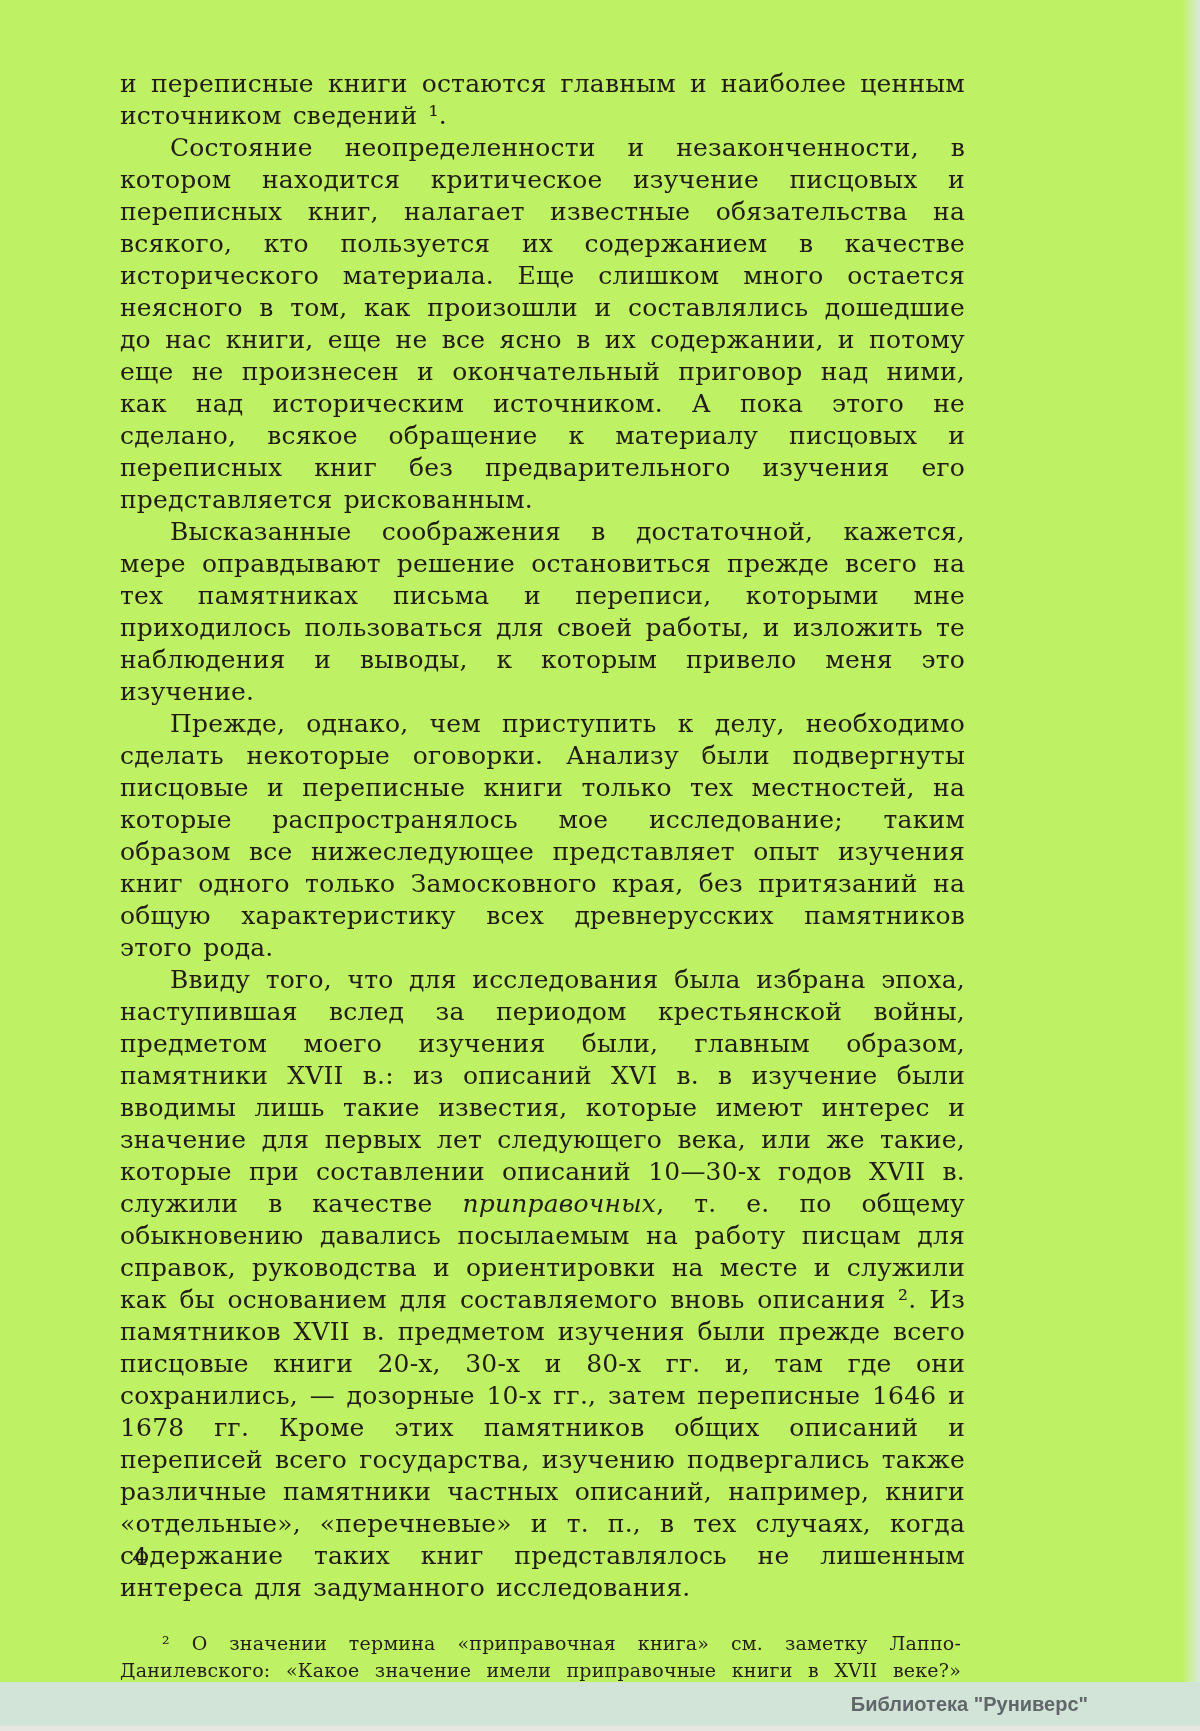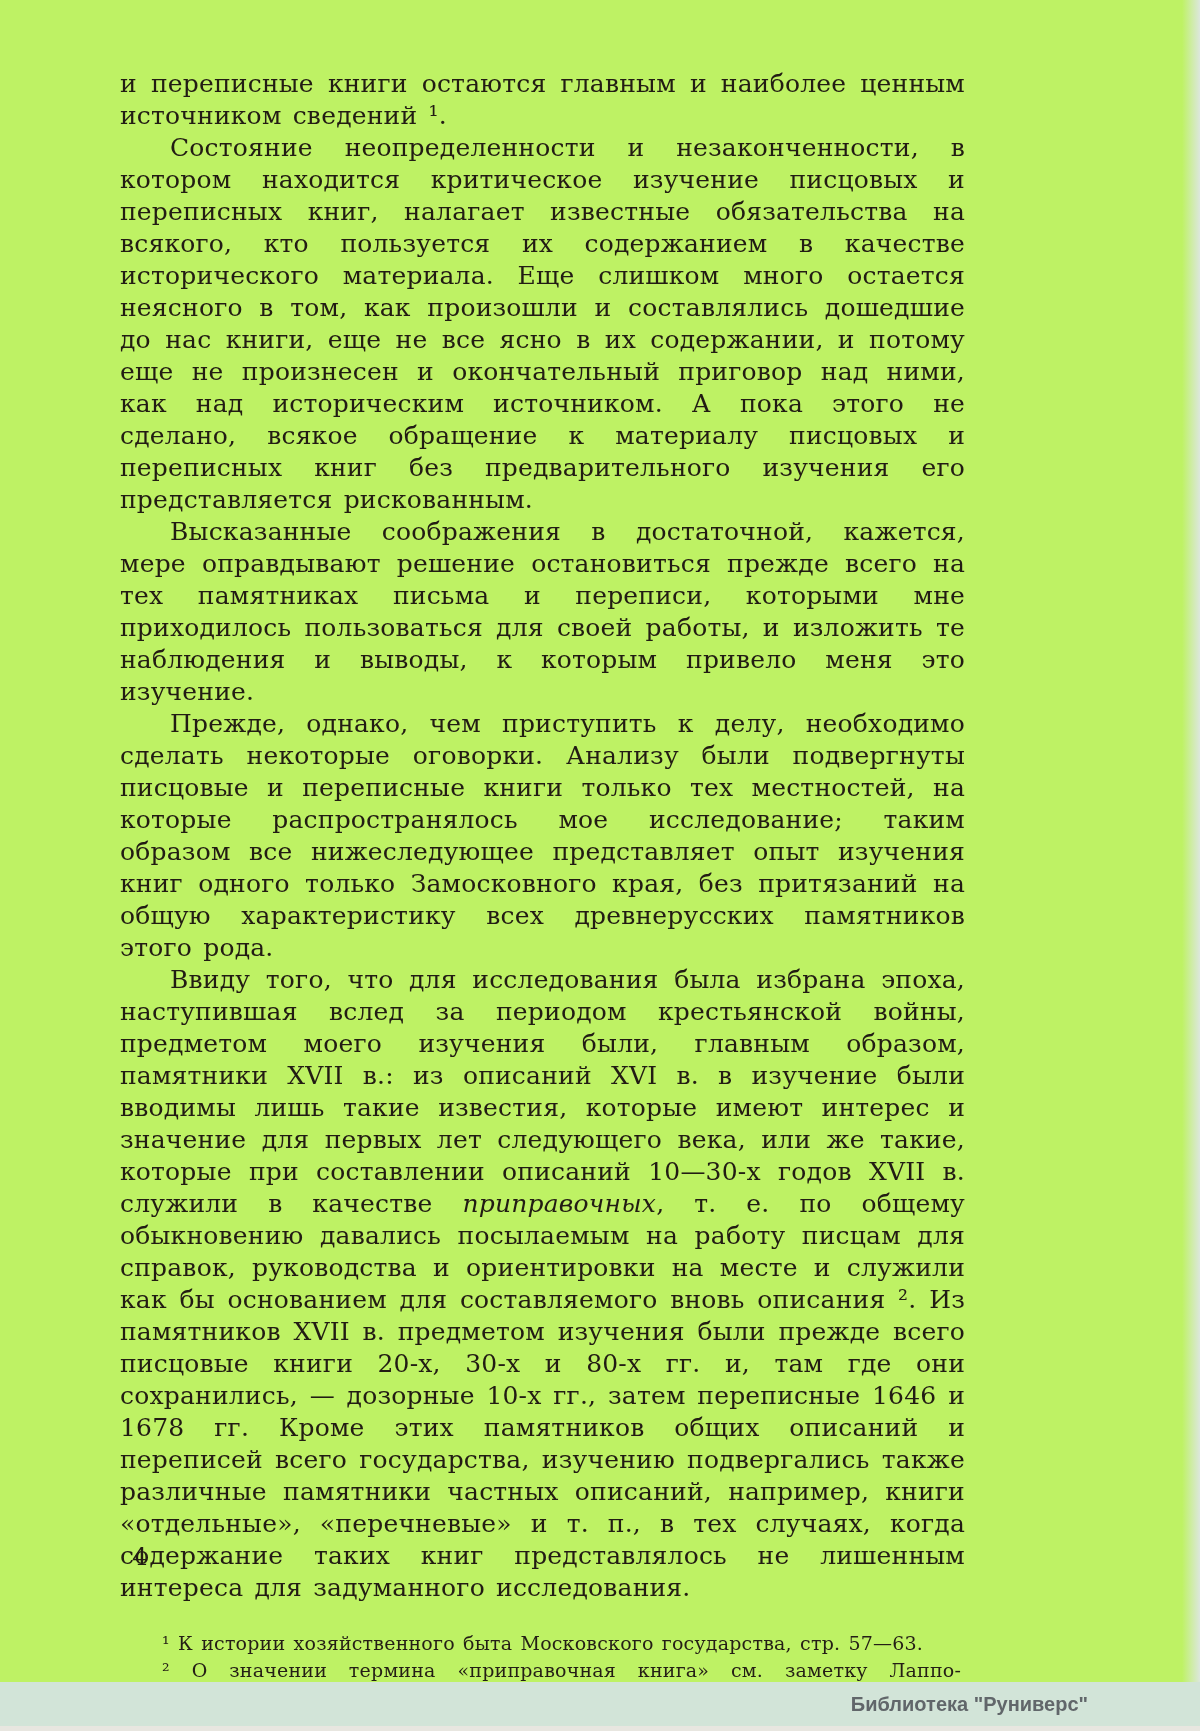--- a/index.html
+++ b/index.html
@@ -88,21 +88,20 @@
 
     <p class="para">Состояние неопределенности и незаконченности, в котором находится критическое изучение писцовых и переписных книг, налагает известные обязательства на всякого, кто пользуется их содержанием в качестве исторического материала. Еще слишком много остается неясного в том, как произошли и составлялись дошедшие до нас книги, еще не все ясно в их содержании, и потому еще не произнесен и окончательный приговор над ними, как над историческим источником. А пока этого не сделано, всякое обращение к  материалу писцовых и переписных книг без предварительного изучения его представляется рискованным.</p>
 
     <p class="para">Высказанные соображения в достаточной, кажется, мере оправдывают решение остановиться прежде всего на тех памятниках письма и переписи, которыми мне приходилось пользоваться для своей работы, и изложить те наблюдения и выводы, к которым привело меня это изучение.</p>
 
     <p class="para">Прежде, однако, чем приступить к делу, необходимо сделать некоторые оговорки. Анализу были подвергнуты писцовые и переписные книги только тех местностей, на которые распространялось мое исследование; таким образом все нижеследующее представляет опыт изучения книг одного только Замосковного края, без притязаний на общую характеристику всех древнерусских памятников этого рода.</p>
 
     <p class="para"><span>Ввиду того, что для исследования была избрана эпоха, наступившая вслед за периодом крестьянской войны, предметом моего изучения были, главным образом, памятники XVII в.: из описаний XVI в. в изучение были вводимы лишь такие известия, которые имеют интерес и значение для первых лет следующего века, или же такие, которые при составлении описаний 10—30-х годов XVII в. служили в качестве </span><em class="it">приправочных</em><span>, т. е. по общему обыкновению давались посылаемым на работу писцам для справок, руководства и ориентировки на месте и служили как бы основанием для составляемого вновь описания ². Из памятников XVII в. предметом изучения были прежде всего писцовые книги 20-х, 30-х и 80-х гг. и, там где они сохранились, — дозорные 10-х гг., затем переписные 1646 и 1678 гг. Кроме этих памятников общих описаний и переписей всего государства, изучению подвергались также различные памятники частных описаний, например, книги «отдельные», «перечневые» и т. п., в тех случаях, когда содержание таких книг представлялось не лишенным интереса для задуманного исследования.</span></p>
 
     <div class="footnotes">
-      <p class="fn">¹ К истории хозяйственного быта Московского государства, стр. 57—63.</p>
       <p class="fn">² О значении термина «приправочная книга» см. заметку Лаппо-Данилевского: «Какое значение имели приправочные книги в XVII веке?» Библиограф 1889 г., № 8—9, стр. 167—169; сводку мнений по тому же вопросу см. также в статье пишущего эти строки: «Из истории хозяйственных описаний Московского уезда». «Журн. мин. нар. просв.», № 3, 1902 г., стр. 67—70.</p>
     </div>
 
   </div>
 
   <div class="page-number">4</div>
 
   <div class="edge-shade"></div>
 
   <div class="footer-band">

